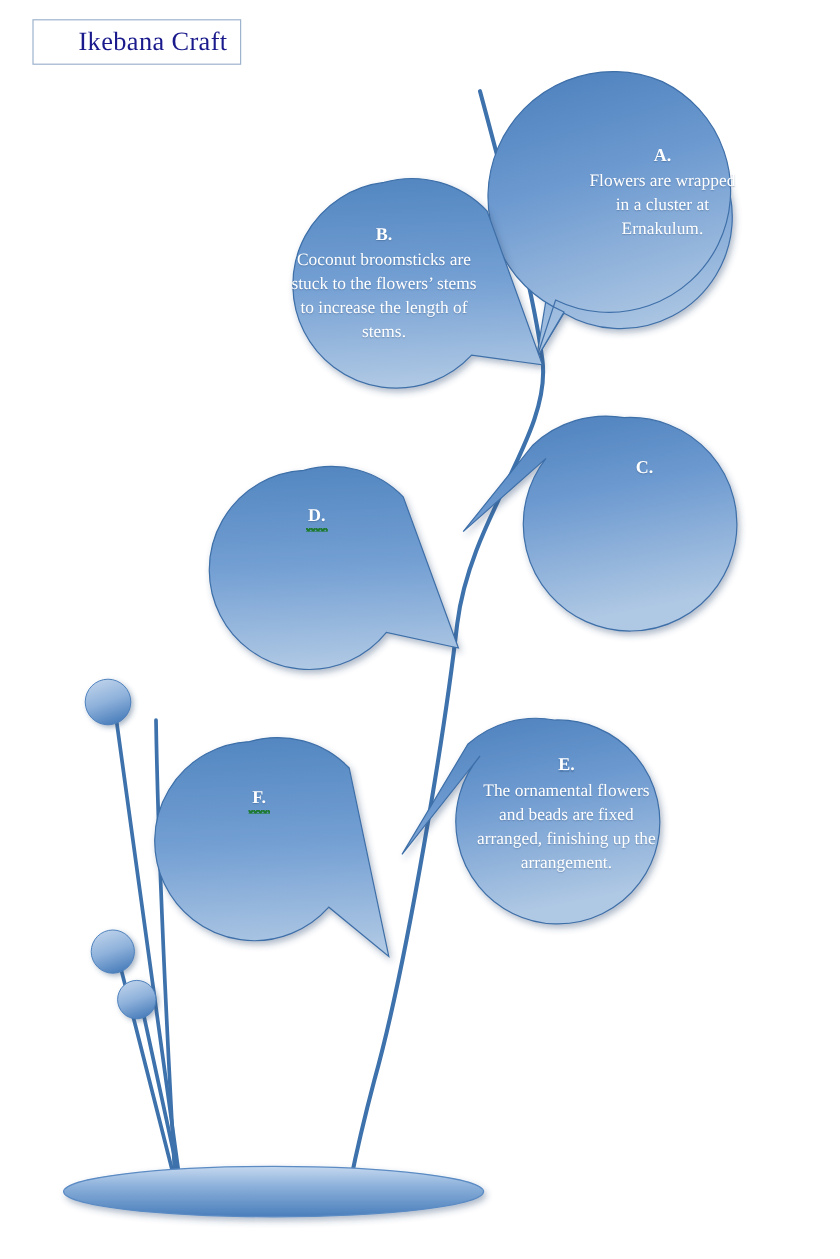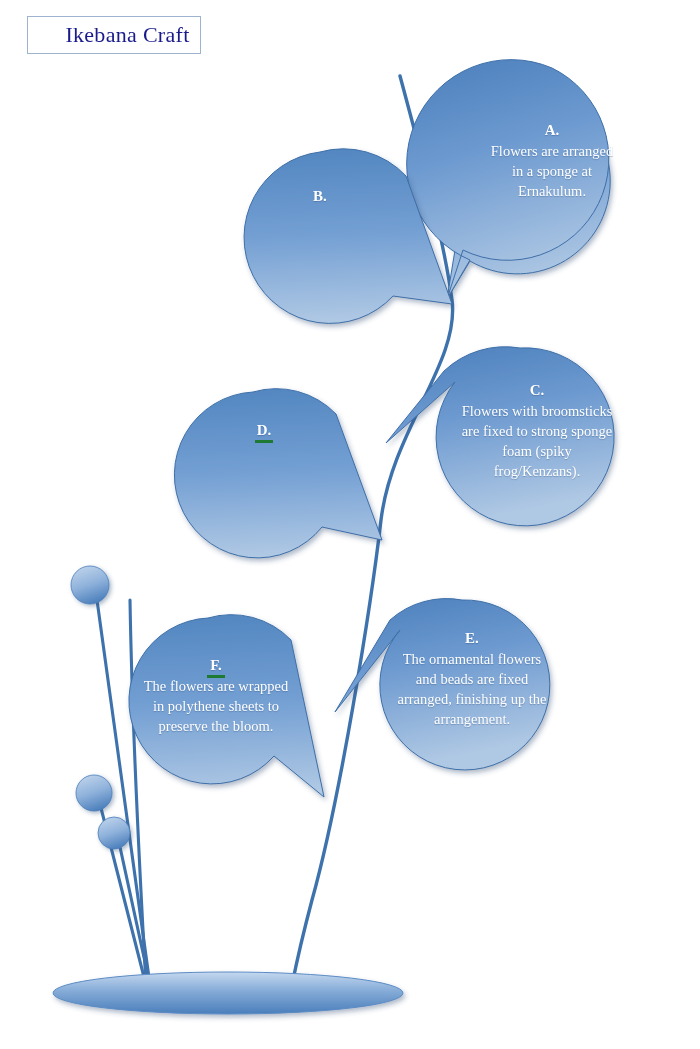--- a/index.html
+++ b/index.html
@@ -207,39 +207,38 @@
       <ellipse cx="228" cy="993" rx="175" ry="21" fill="url(#gradBase)" stroke="#5B8BC4" stroke-width="1"></ellipse>
     </g>
   </svg>
 
   <div class="title-box">
     <span class="title-text">Ikebana Craft</span>
   </div>
 
   <div class="callout-text" id="text-a">
     <span class="callout-label">A.</span>
-    <span class="callout-body">Flowers are arranged in a sponge at Ernakulum.</span>
+    <span class="callout-body">Flowers are wrapped in a cluster at Ernakulum.</span>
   </div>
 
   <div class="callout-text" id="text-b">
     <span class="callout-label">B.</span>
+    <span class="callout-body">Coconut broomsticks are stuck to the flowers’ stems to increase the length of stems.</span>
   </div>
 
   <div class="callout-text" id="text-c">
     <span class="callout-label">C.</span>
-    <span class="callout-body">Flowers with broomsticks are fixed to strong sponge foam (spiky frog/Kenzans).</span>
   </div>
 
   <div class="callout-text" id="text-d">
     <span class="callout-label spell">D.</span>
   </div>
 
   <div class="callout-text" id="text-e">
     <span class="callout-label">E.</span>
     <span class="callout-body">The ornamental flowers and beads are fixed arranged, finishing up the arrangement.</span>
   </div>
 
   <div class="callout-text" id="text-f">
     <span class="callout-label spell">F.</span>
-    <span class="callout-body">The flowers are wrapped in polythene sheets to preserve the bloom.</span>
   </div>
 
 </div>
 
 </body></html>

